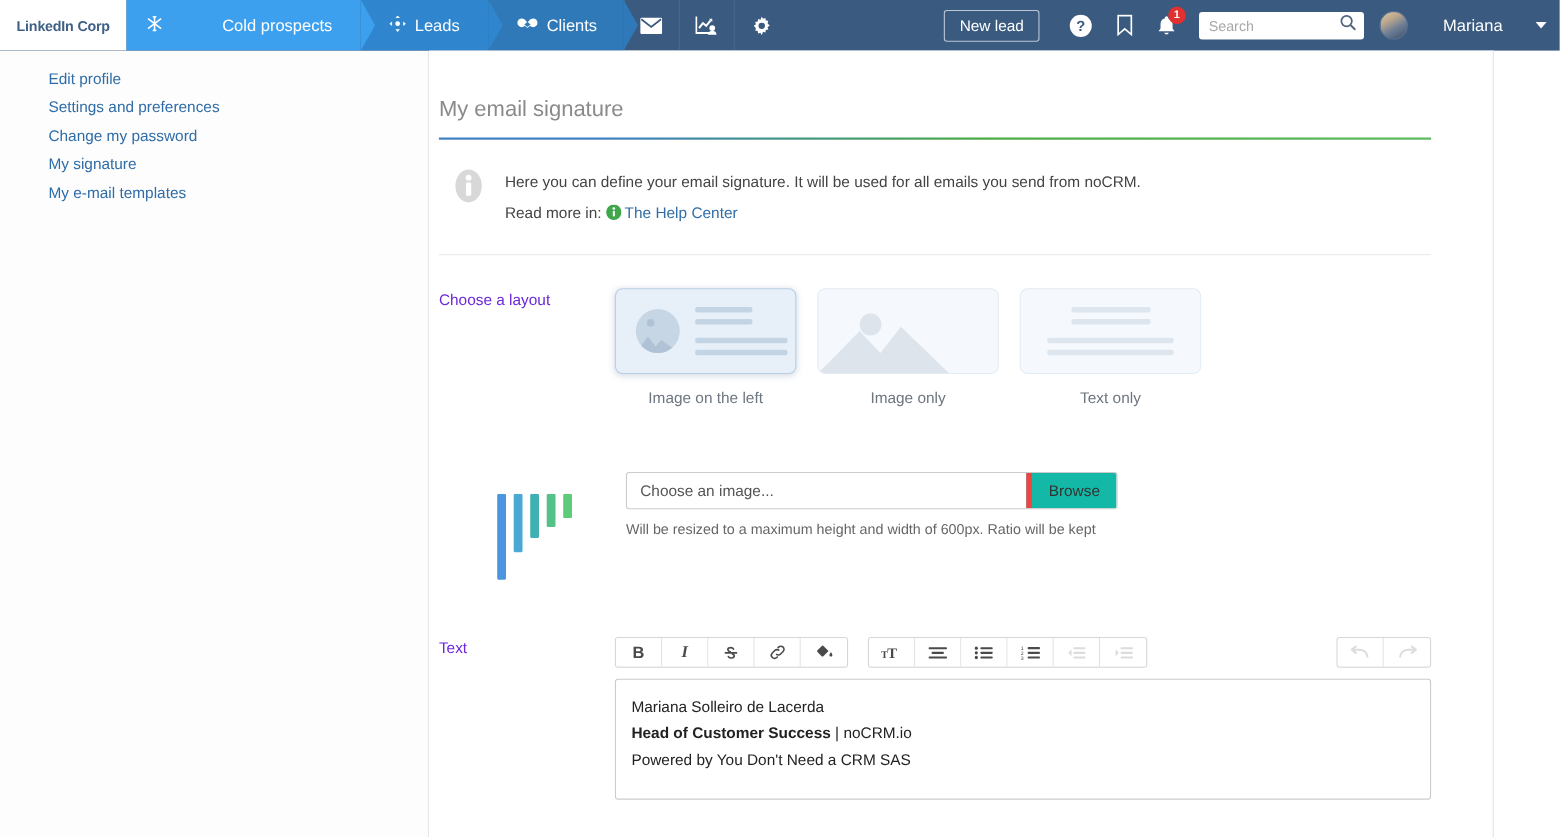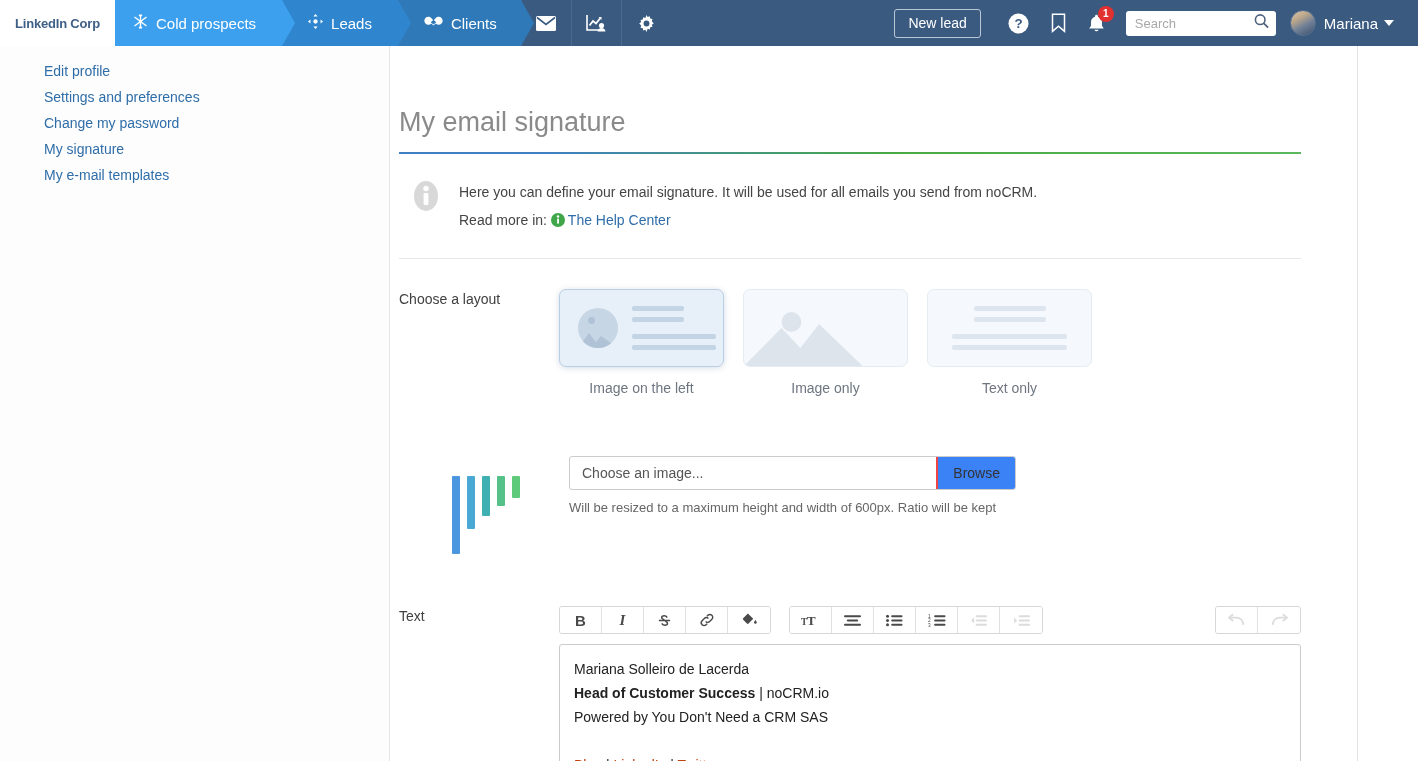--- a/index.html
+++ b/index.html
@@ -32,21 +32,21 @@
   .pipe-tabs { display: flex; align-items: stretch; flex: none; }
   .pipe-tab {
     position: relative;
     display: flex; align-items: center;
     color: #fff; font-size: 15px;
     padding: 0 22px 0 18px;
     cursor: pointer;
     white-space: nowrap;
   }
   .pipe-tab .tlabel { margin-left: 8px; }
-  .pipe-tab.t1 { background: #3ca0ee; padding-right: 26px; }
+  .pipe-tab.t1 { background: #3ca0ee; padding-right: 26px; gap: 46px; }
   .pipe-tab.t2 { background: #2f86cf; padding-left: 26px; padding-right: 26px; }
   .pipe-tab.t3 { background: #2f79b8; padding-left: 26px; padding-right: 24px; }
   .pipe-tab.t1::after, .pipe-tab.t2::after, .pipe-tab.t3::after {
     content: ""; position: absolute; right: -13px; top: 0;
     width: 0; height: 0; z-index: 3;
     border-top: 23px solid transparent;
     border-bottom: 23px solid transparent;
   }
   .pipe-tab.t1::after { border-left: 13px solid #3ca0ee; }
   .pipe-tab.t2::after { border-left: 13px solid #2f86cf; }
@@ -57,21 +57,21 @@
     width: 50px;
     display: flex; align-items: center; justify-content: center;
     border-left: 1px solid #4a6a91;
     cursor: pointer;
   }
   .navicon svg { display: block; }
   .nav-spacer { flex: 1 1 auto; }
 
   .nav-right {
     display: flex; align-items: center; gap: 0px;
-    padding-right: 24px; flex: none;
+    padding-right: 12px; flex: none;
   }
   .newlead-btn {
     border: 1px solid #b9c7d6;
     color: #ffffff;
     background: transparent;
     border-radius: 3px;
     font-size: 14px;
     padding: 5px 13px 6px;
     cursor: pointer;
     font-family: "Liberation Sans", sans-serif;
@@ -94,21 +94,21 @@
     background: #fff; color: #333;
     font-size: 13px; padding: 0 26px 0 9px;
     font-family: "Liberation Sans", sans-serif;
     outline: none;
   }
   .searchwrap input::placeholder { color: #a8a8a8; }
   .searchwrap .sicon {
     position: absolute; right: 7px; top: 50%; transform: translateY(-50%);
     pointer-events: none;
   }
-  .userwrap { display: flex; align-items: center; cursor: pointer; color: #fff; font-size: 15px; }
+  .userwrap { display: flex; align-items: center; cursor: pointer; color: #fff; font-size: 15px; gap: 24px; }
   .avatar {
     width: 26px; height: 26px; border-radius: 50%;
     margin-right: 8px; overflow: hidden;
     background: linear-gradient(150deg,#d8c7ae 0%,#bfa98b 30%,#6f7f96 60%,#3c4f6b 100%);
     border: 1px solid #56718f;
     flex: none;
   }
   .caret {
     margin-left: 6px;
     width: 0; height: 0;
@@ -141,22 +141,22 @@
     flex: 1 1 auto;
     background: #fff;
     border-right: 1px solid #e3e3e3;
     padding: 0 56px 0 0;
     position: relative;
     overflow: hidden;
   }
   .rightgutter { width: 60px; flex: none; background:#fff; }
 
   .ptitle {
-    color: #8a8a8a; font-size: 27px; font-weight: normal;
-    margin: 0; padding: 61px 0 14px 9px;
+    color: #8a8a8a; font-size: 20px; font-weight: normal;
+    margin: 0; padding: 42px 0 14px 9px;
   }
   .titlerule {
     height: 2px;
     background: linear-gradient(to right,#3f7fc4 0%,#3f7fc4 16%,#49a942 55%,#5cb85c 100%);
     margin-left: 9px;
   }
 
   .infobox {
     display: flex; align-items: flex-start;
     padding: 24px 0 22px 12px;
@@ -167,21 +167,21 @@
   .infotxt { font-size: 14px; color: #444; line-height: 28px; }
   .infotxt a { color: #2f6da8; text-decoration: none; }
   .greeninfo {
     display: inline-block; vertical-align: -2px; margin-right: 3px;
   }
 
   
   .frow { display: flex; padding-top: 30px; margin-left: 9px; }
   .flabel {
     width: 160px; flex: none;
-    font-size: 14px; color: #404040;
+    font-size: 14px; color: #6d28d9;
     padding-top: 2px;
   }
   .fbody { flex: 1 1 auto; }
 
   
   .layouts { display: flex; gap: 19px; }
   .lay { width: 165px; cursor: pointer; }
   .thumb {
     height: 78px; border-radius: 7px;
     background: #f5f9fd; border: 1px solid #e3ecf4;
@@ -222,21 +222,21 @@
   .fileinput {
     display: flex; width: 447px;
     border: 1px solid #ccc; border-radius: 3px; overflow: hidden;
     background: #fff;
   }
   .fileinput .ftext {
     flex: 1 1 auto; padding: 8px 12px;
     font-size: 14px; color: #555;
   }
   .fileinput .fbrowse {
-    background: #3b82f6; border-left: 2px solid #ef4444;
+    background: #14b8a6; border-left: 5px solid #ef4444;
     padding: 8px 15px; font-size: 14px; color: #333;
     cursor: pointer; white-space: nowrap;
   }
   .hint { font-size: 13px; color: #666; margin-top: 10px; }
 
   
   .edbar { display: flex; align-items: center; }
   .btngroup {
     display: flex; border: 1px solid #d6d6d6; border-radius: 3px;
     overflow: hidden; background: #fff;
@@ -249,21 +249,21 @@
     cursor: pointer; background: #fff;
     font-size: 14px; color: #4a4a4a;
   }
   .ebtn:last-child { border-right: none; }
   .ebtn.disabled { color: #d2d2d2; cursor: default; }
   .spacer { flex: 1 1 auto; }
 
   .textbox {
     margin-top: 10px;
     border: 1px solid #ccc; border-radius: 3px;
-    height: 124px; padding: 12px 14px;
+    height: 110px; padding: 12px 14px;
     font-size: 14px; color: #222; line-height: 24px;
     overflow: hidden;
   }
   .textbox a { color: #c2410c; text-decoration: none; }
   .textbox .sep { color: #222; }
 </style>
 </head>
 <body>
 
 <div class="topnav">

